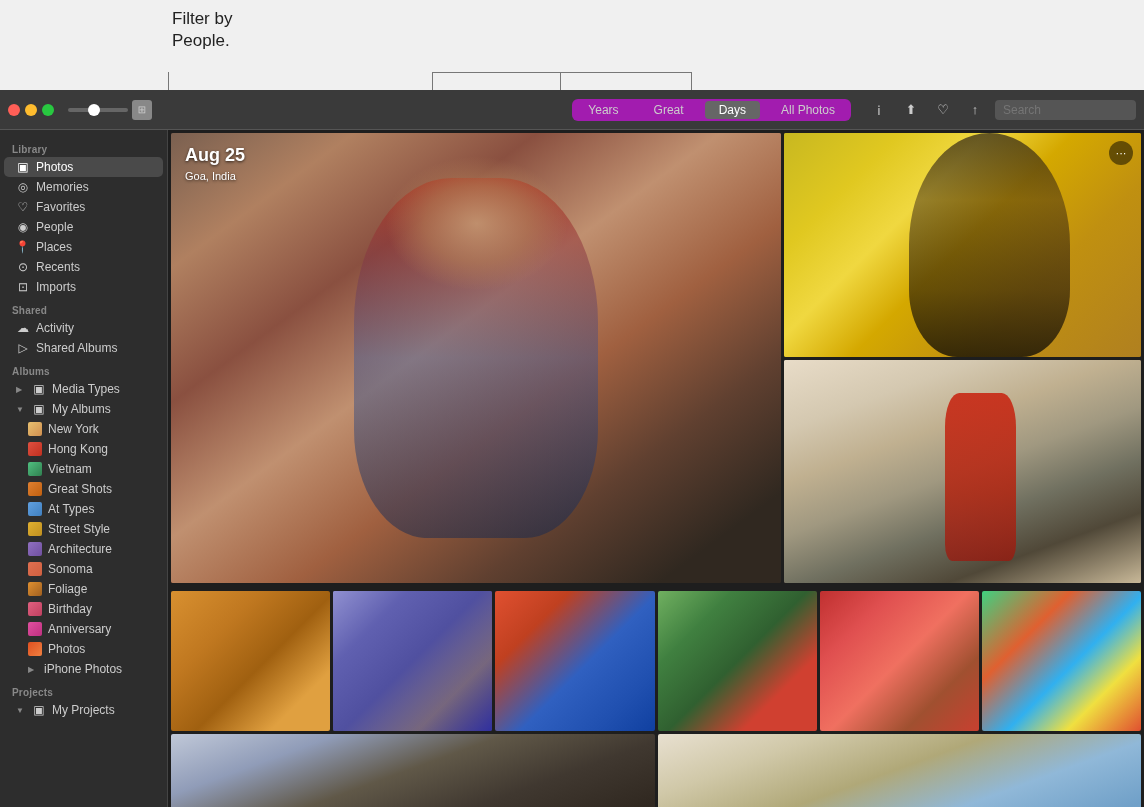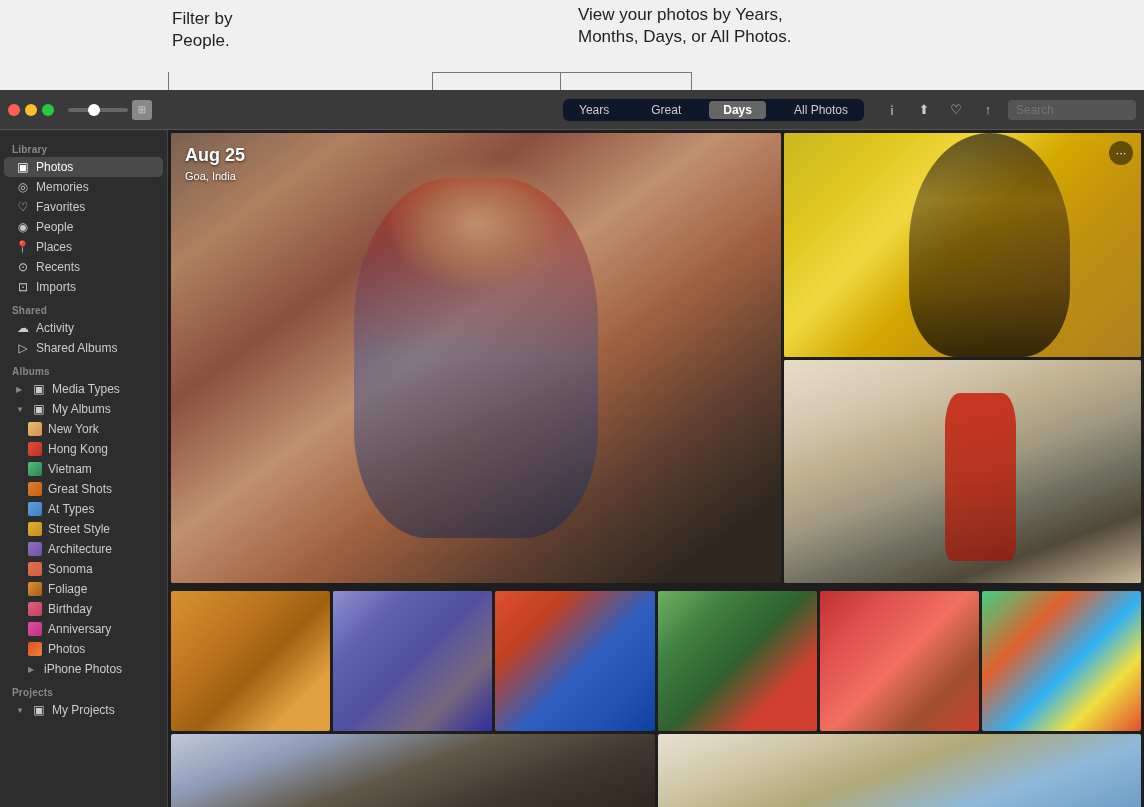--- a/index.html
+++ b/index.html
@@ -49,57 +49,57 @@
     }
     .toolbar-icon {
       width: 20px; height: 20px; background: #888; border-radius: 3px; cursor: pointer;
       display: flex; align-items: center; justify-content: center; color: #ccc; font-size: 10px;
     }
 
     .toolbar-spacer { flex: 1; }
 
     .view-tabs {
       display: flex;
-      gap: 14px;
-      background: #0f172a;
+      gap: 7px;
+      background: #a21caf;
       border-radius: 6px;
       padding: 2px;
     }
     .view-tab {
       padding: 2px 14px;
       border-radius: 4px;
       font-size: 12px;
       color: #ccc;
       cursor: pointer;
     }
     .view-tab.active {
       background: #666;
       color: #fff;
-      font-weight: 700;
+      font-weight: 400;
     }
 
     .toolbar-actions {
       display: flex;
       gap: 4px;
       margin-left: 8px;
     }
     .toolbar-action-btn {
       width: 28px; height: 22px; background: transparent; border: none;
       color: #ccc; font-size: 13px; cursor: pointer; display: flex; align-items: center; justify-content: center;
       border-radius: 4px;
     }
 
     .search-box {
       background: #555;
       border: none;
       border-radius: 4px;
       padding: 3px 8px;
       color: #ccc;
       font-size: 12px;
-      width: 128px;
+      width: 141px;
     }
 
     
     .main-content {
       flex: 1;
       display: flex;
       overflow: hidden;
     }
 
     
@@ -260,21 +260,20 @@
     .photo-cell-b1 { background: linear-gradient(160deg, #b0c0d8 0%, #8090b0 30%, #504840 60%, #302820 100%); }
     .photo-cell-b2 { background: linear-gradient(160deg, #e0d8c0 0%, #c0a870 40%, #80a0c0 70%, #6090c8 100%); }
   </style>
 </head>
 <body>
 
 <div style="background:#f0f0f0; height:90px; position:relative; flex-shrink:0;">
 
   <div style="position:absolute; left:172px; top:8px; font-size:17px; color:#222; line-height:1.3; font-family:-apple-system,sans-serif;">Filter by<br>People.</div>
 
-  <div style="position:absolute; left:578px; top:4px; font-size:17px; color:#222; line-height:1.3; font-family:-apple-system,sans-serif;">View your photos by Years,<br>Months, Days, or All Photos.</div>
 
   <div style="position:absolute; left:168px; bottom:0; width:1px; height:18px; background:#777;"></div>
 
   <div style="position:absolute; left:432px; bottom:0; width:260px; height:18px; border-left:1px solid #777; border-right:1px solid #777; border-top:1px solid #777;"></div>
   <div style="position:absolute; left:560px; bottom:0; width:1px; height:18px; background:#777;"></div>
 </div>
 
 <div class="app-window">
 
   <div class="toolbar">

